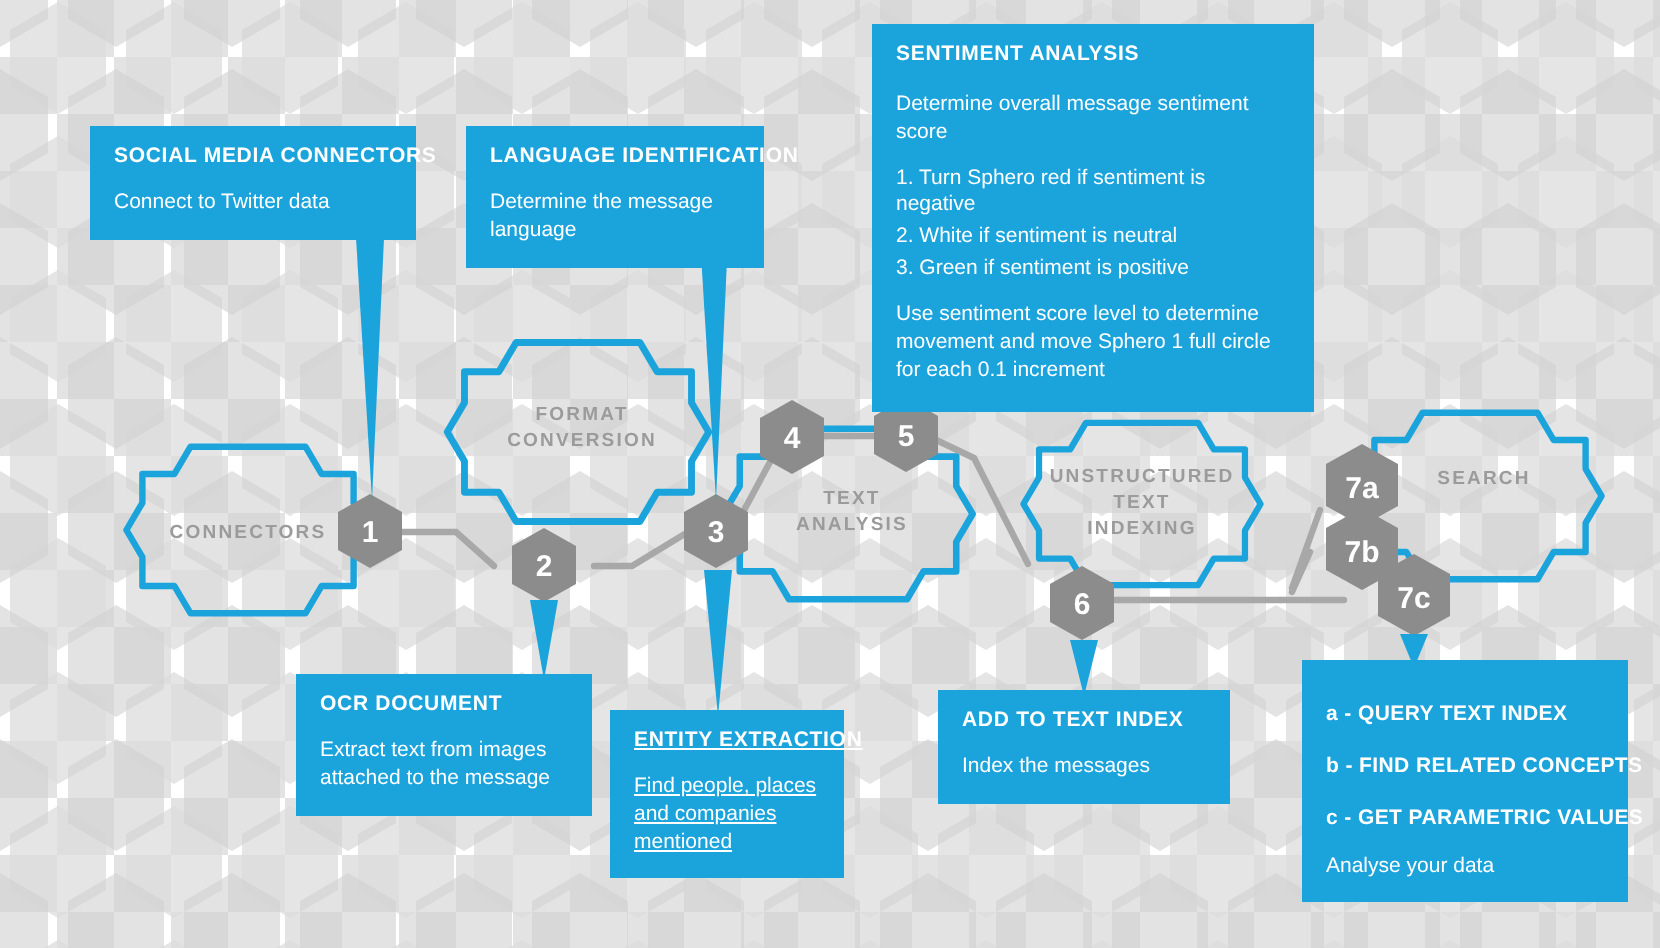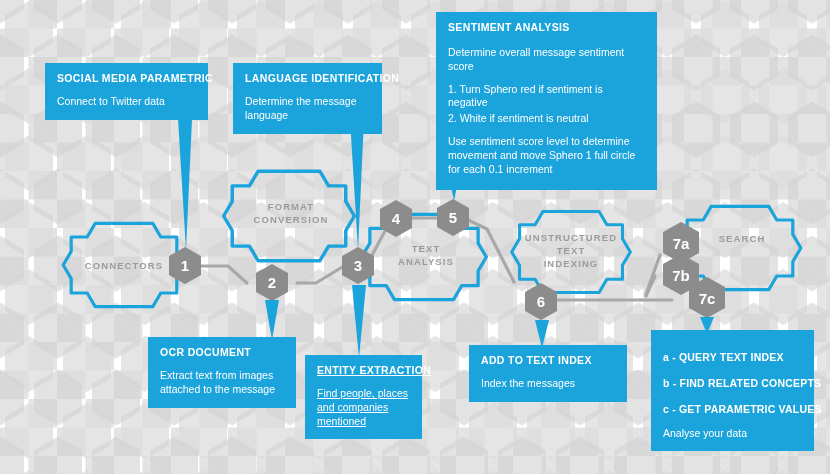--- a/index.html
+++ b/index.html
@@ -45,21 +45,21 @@
   }
   .callout .cbody p{margin:0 0 2px 0;}
   .callout .cbody p.gap{margin-top:9px;}
 
   #sentiment{left:436px;top:12px;width:221px;}
   #sentiment .ctitle{margin-bottom:11px;}
   #social{left:45px;top:63px;width:163px;}
   #language{left:233px;top:63px;width:149px;}
   #ocr{left:148px;top:337px;width:148px;}
   #entity{left:305px;top:355px;width:117px;text-decoration:underline;}
-  #addindex{left:469px;top:345px;width:158px;}
+  #addindex{left:469px;top:345px;width:146px;}
   #analyse{left:651px;top:330px;width:163px;}
   #analyse .ctitle{margin-bottom:0px;}
   #analyse .kv{font-weight:bold;font-size:10.5px;letter-spacing:.2px;white-space:nowrap;margin-top:12px;}
   #analyse .cbody{margin-top:10px;}
 </style>
 </head>
 <body>
 
 <div id="stage">
 
@@ -181,35 +181,36 @@
       <path d="M350,119 L364,119 L358,250 Z"></path>
       <path d="M446,160 L462,160 L454,201 Z"></path>
       <path d="M265,300 L279,300 L272,340 Z"></path>
       <path d="M352,285 L366,285 L359,358 Z"></path>
       <path d="M535,320 L549,320 L542,348 Z"></path>
       <path d="M700,317 L714,317 L707,334 Z"></path>
     </g>
   </svg>
 
   <div class="callout" id="social">
-    <div class="ctitle">SOCIAL MEDIA PARAMETRIC</div>
+    <div class="ctitle">SOCIAL MEDIA CONNECTORS</div>
     <div class="cbody">Connect to Twitter data</div>
   </div>
 
   <div class="callout" id="language">
     <div class="ctitle">LANGUAGE IDENTIFICATION</div>
     <div class="cbody">Determine the message language</div>
   </div>
 
   <div class="callout" id="sentiment">
     <div class="ctitle">SENTIMENT ANALYSIS</div>
     <div class="cbody">
       <p>Determine overall message sentiment score</p>
       <p class="gap">1. Turn Sphero red if sentiment is negative</p>
       <p>2. White if sentiment is neutral</p>
+      <p>3. Green if sentiment is positive</p>
       <p class="gap">Use sentiment score level to determine movement and move Sphero 1 full circle for each 0.1 increment</p>
     </div>
   </div>
 
   <div class="callout" id="ocr">
     <div class="ctitle">OCR DOCUMENT</div>
     <div class="cbody">Extract text from images attached to the message</div>
   </div>
 
   <div class="callout" id="entity">

